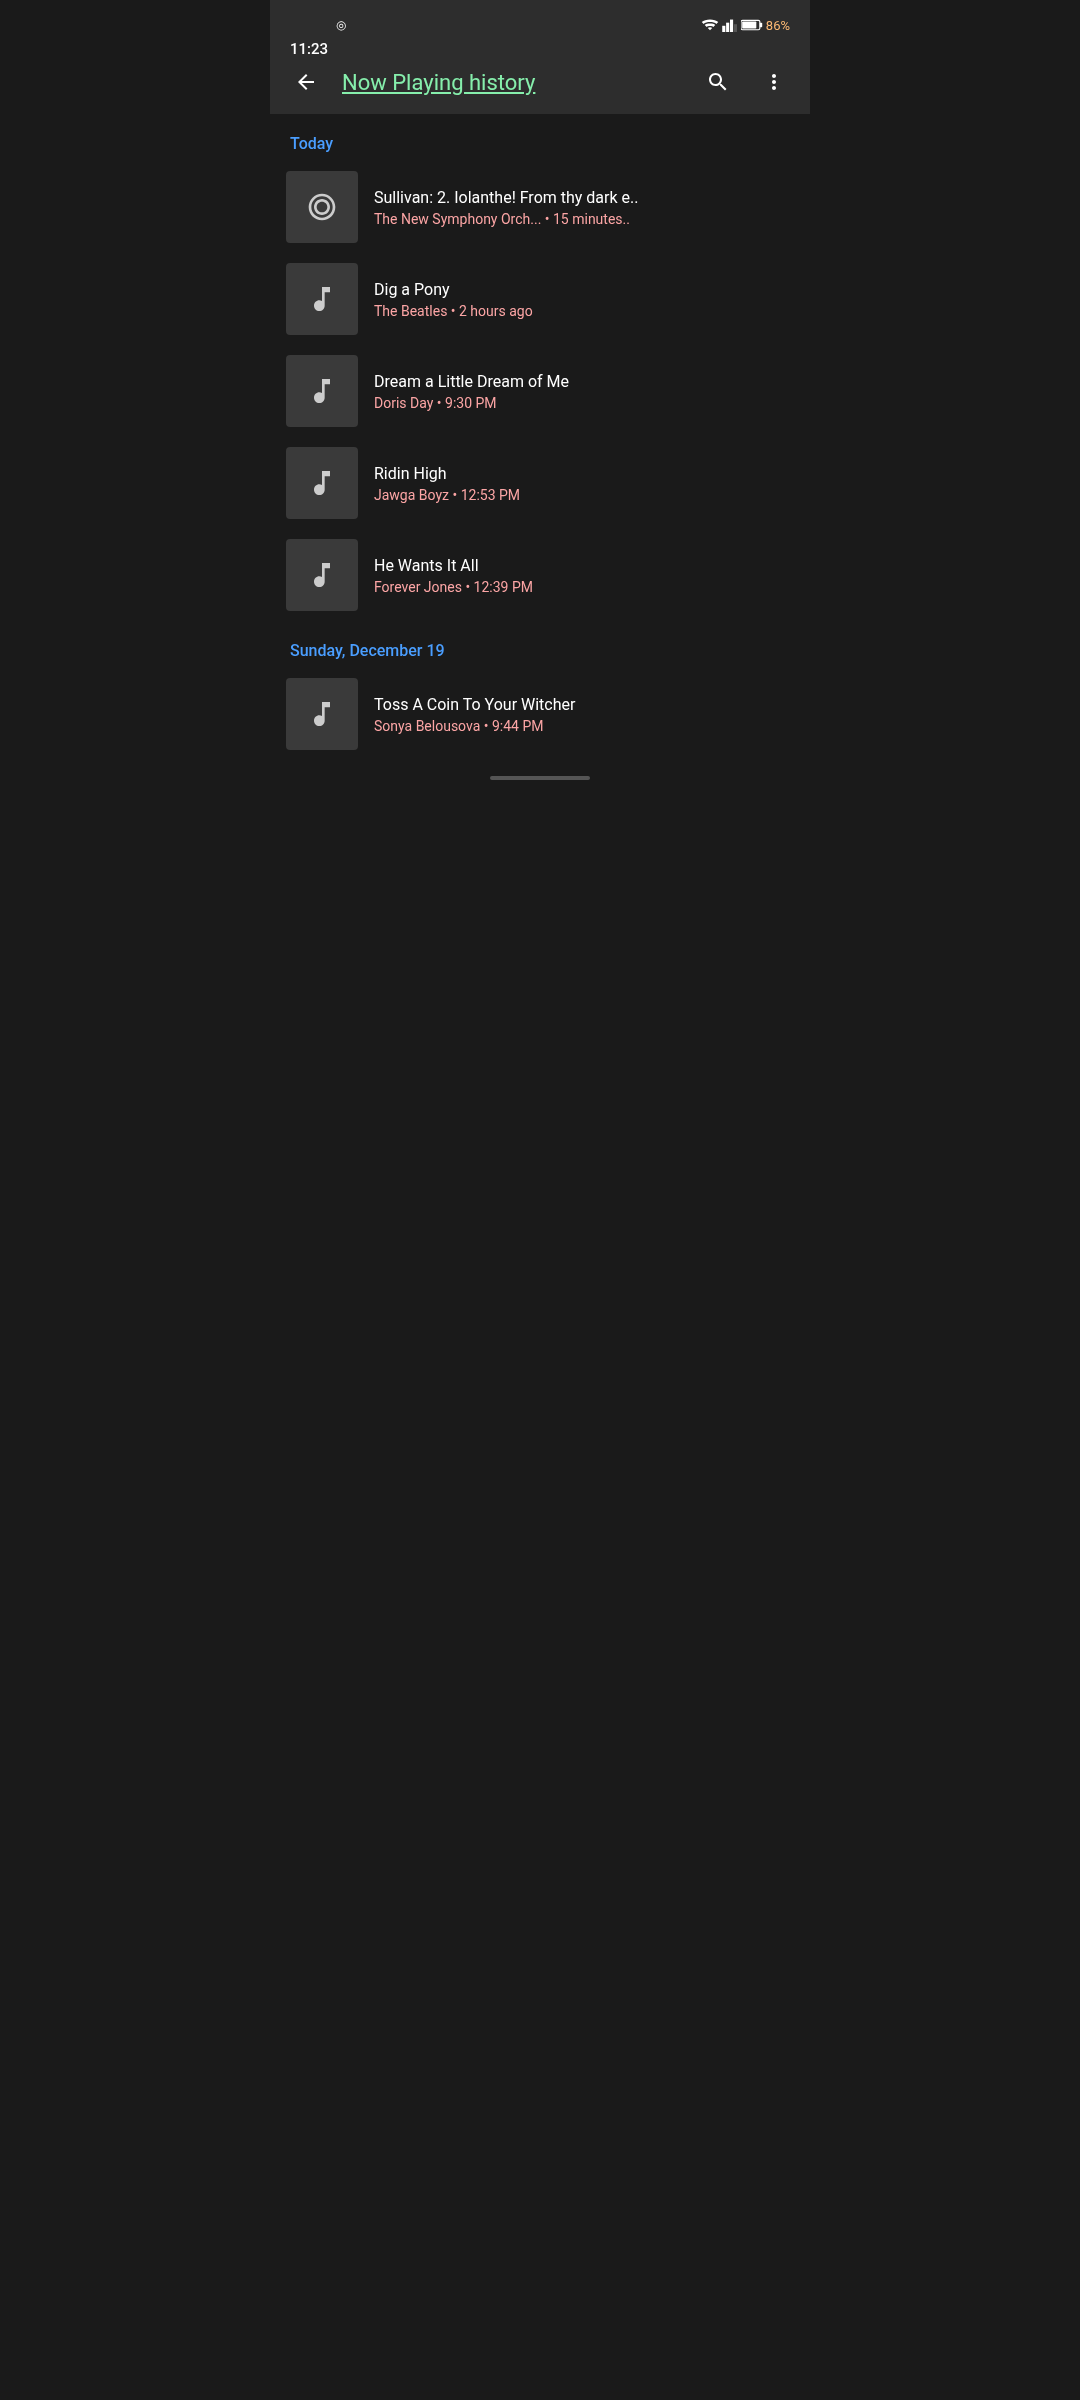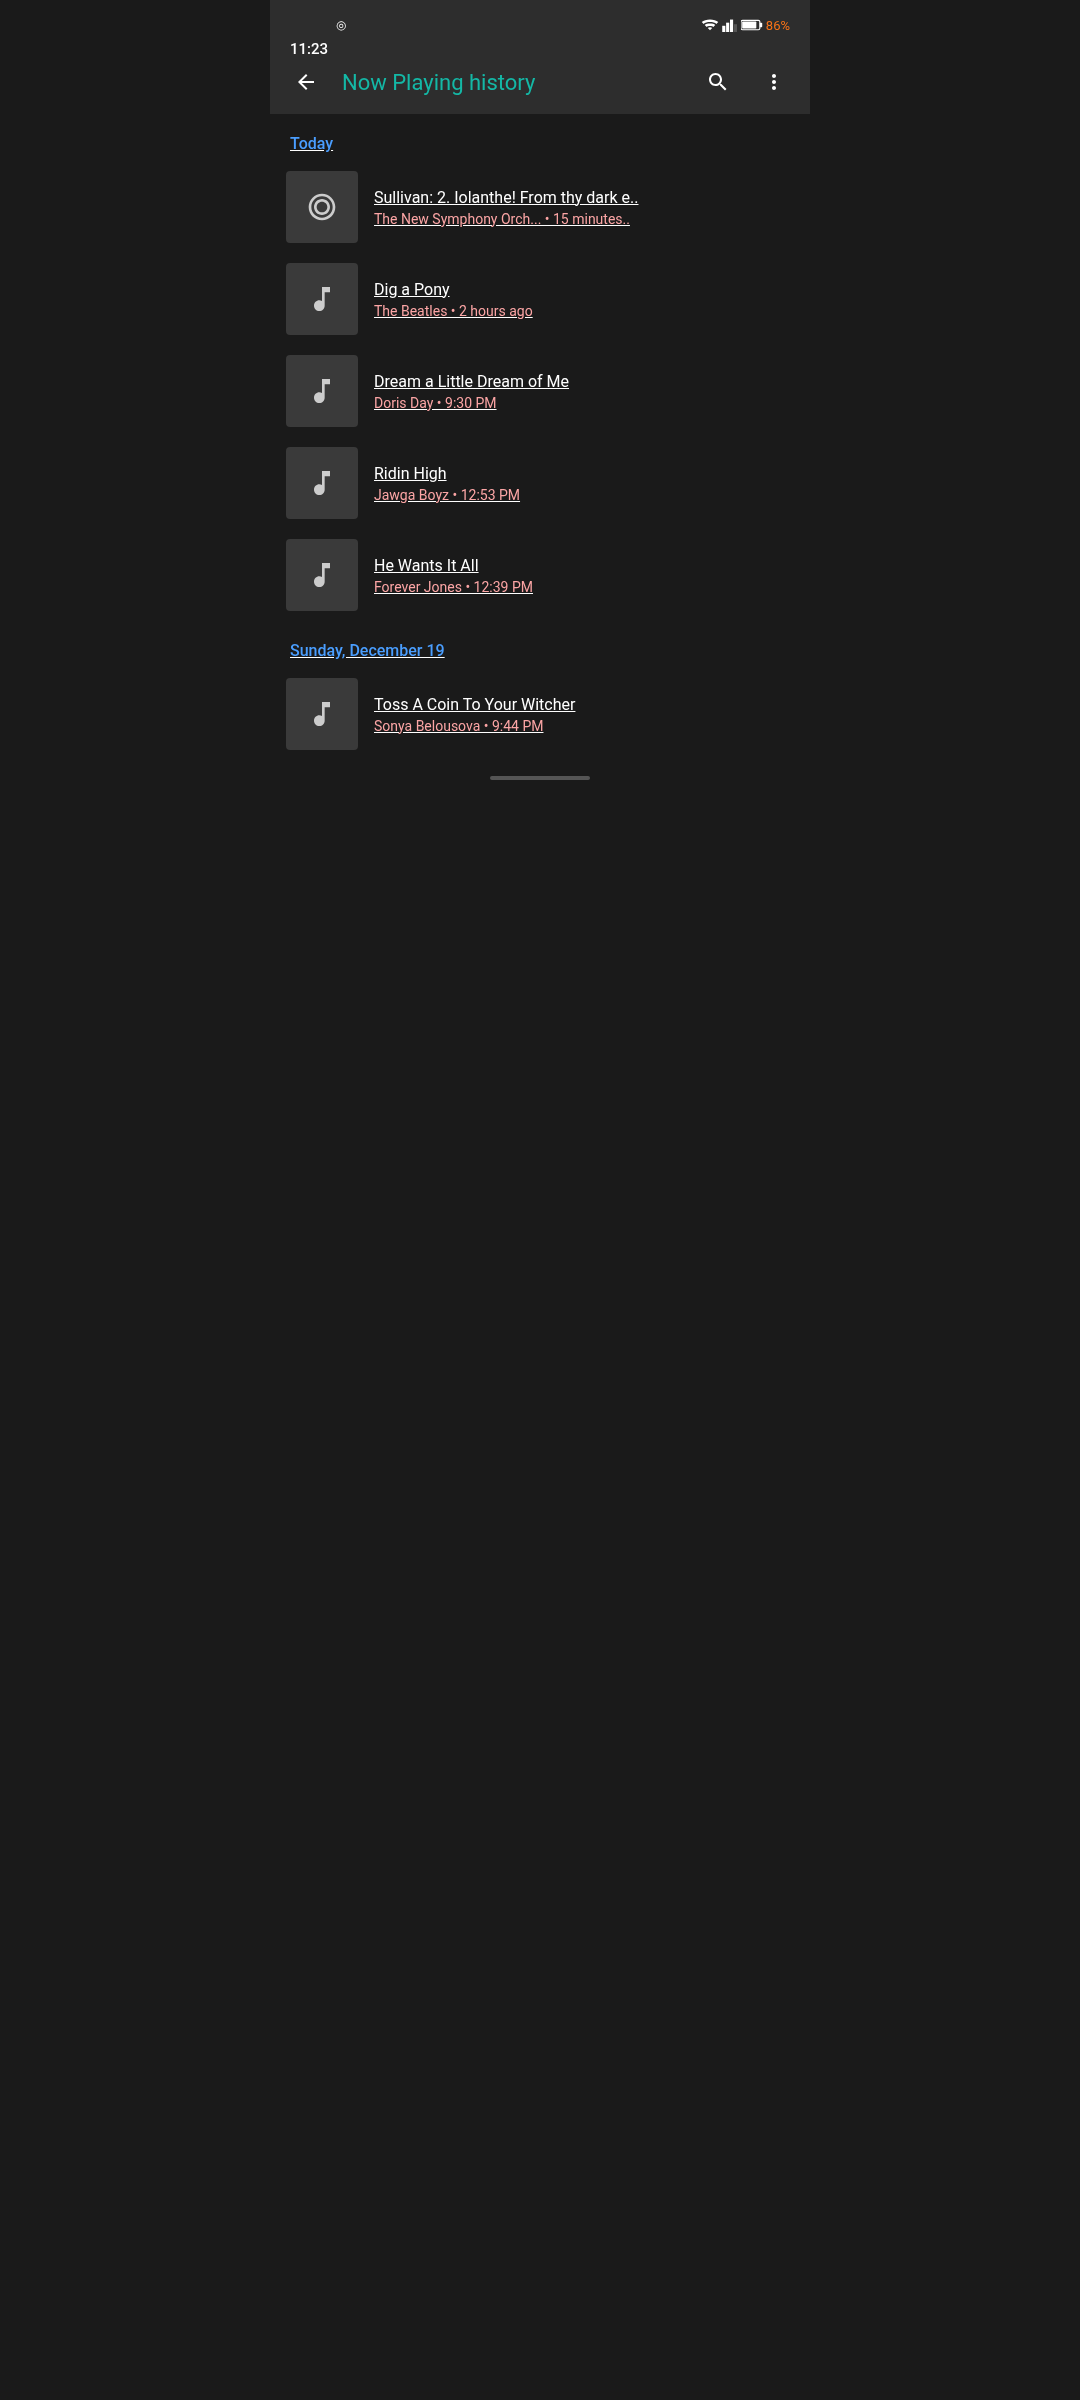--- a/index.html
+++ b/index.html
@@ -45,60 +45,60 @@
     .status-icon {
       font-size: 12px;
       color: #ffffff;
     }
 
     .status-right {
       display: flex;
       align-items: center;
       gap: 3px;
       font-size: 13px;
-      color: #f97316;
+      color: #fdba74;
       text-align: right;
     }
 
     
     .app-bar {
       background-color: #2d2d2d;
       display: flex;
       align-items: center;
       padding: 12px 16px;
       height: 64px;
       gap: 16px;
     }
 
     .app-bar-title {
       flex: 1;
       font-size: 22px;
       font-weight: 400;
-      color: #14b8a6;
+      color: #86efac;
+      text-decoration: underline;
     }
 
     .icon-button {
       width: 40px;
       height: 40px;
       display: flex;
       align-items: center;
       justify-content: center;
       cursor: pointer;
       border-radius: 50%;
       background: transparent;
       border: none;
       color: #ffffff;
       font-size: 22px;
     }
 
     
     .content {
       background-color: #1a1a1a;
       padding: 0;
-      text-decoration: underline;
     }
 
     
     .section-header {
       padding: 20px 20px 8px 20px;
       font-size: 16px;
       font-weight: 500;
       color: #4a9eff;
     }
 

